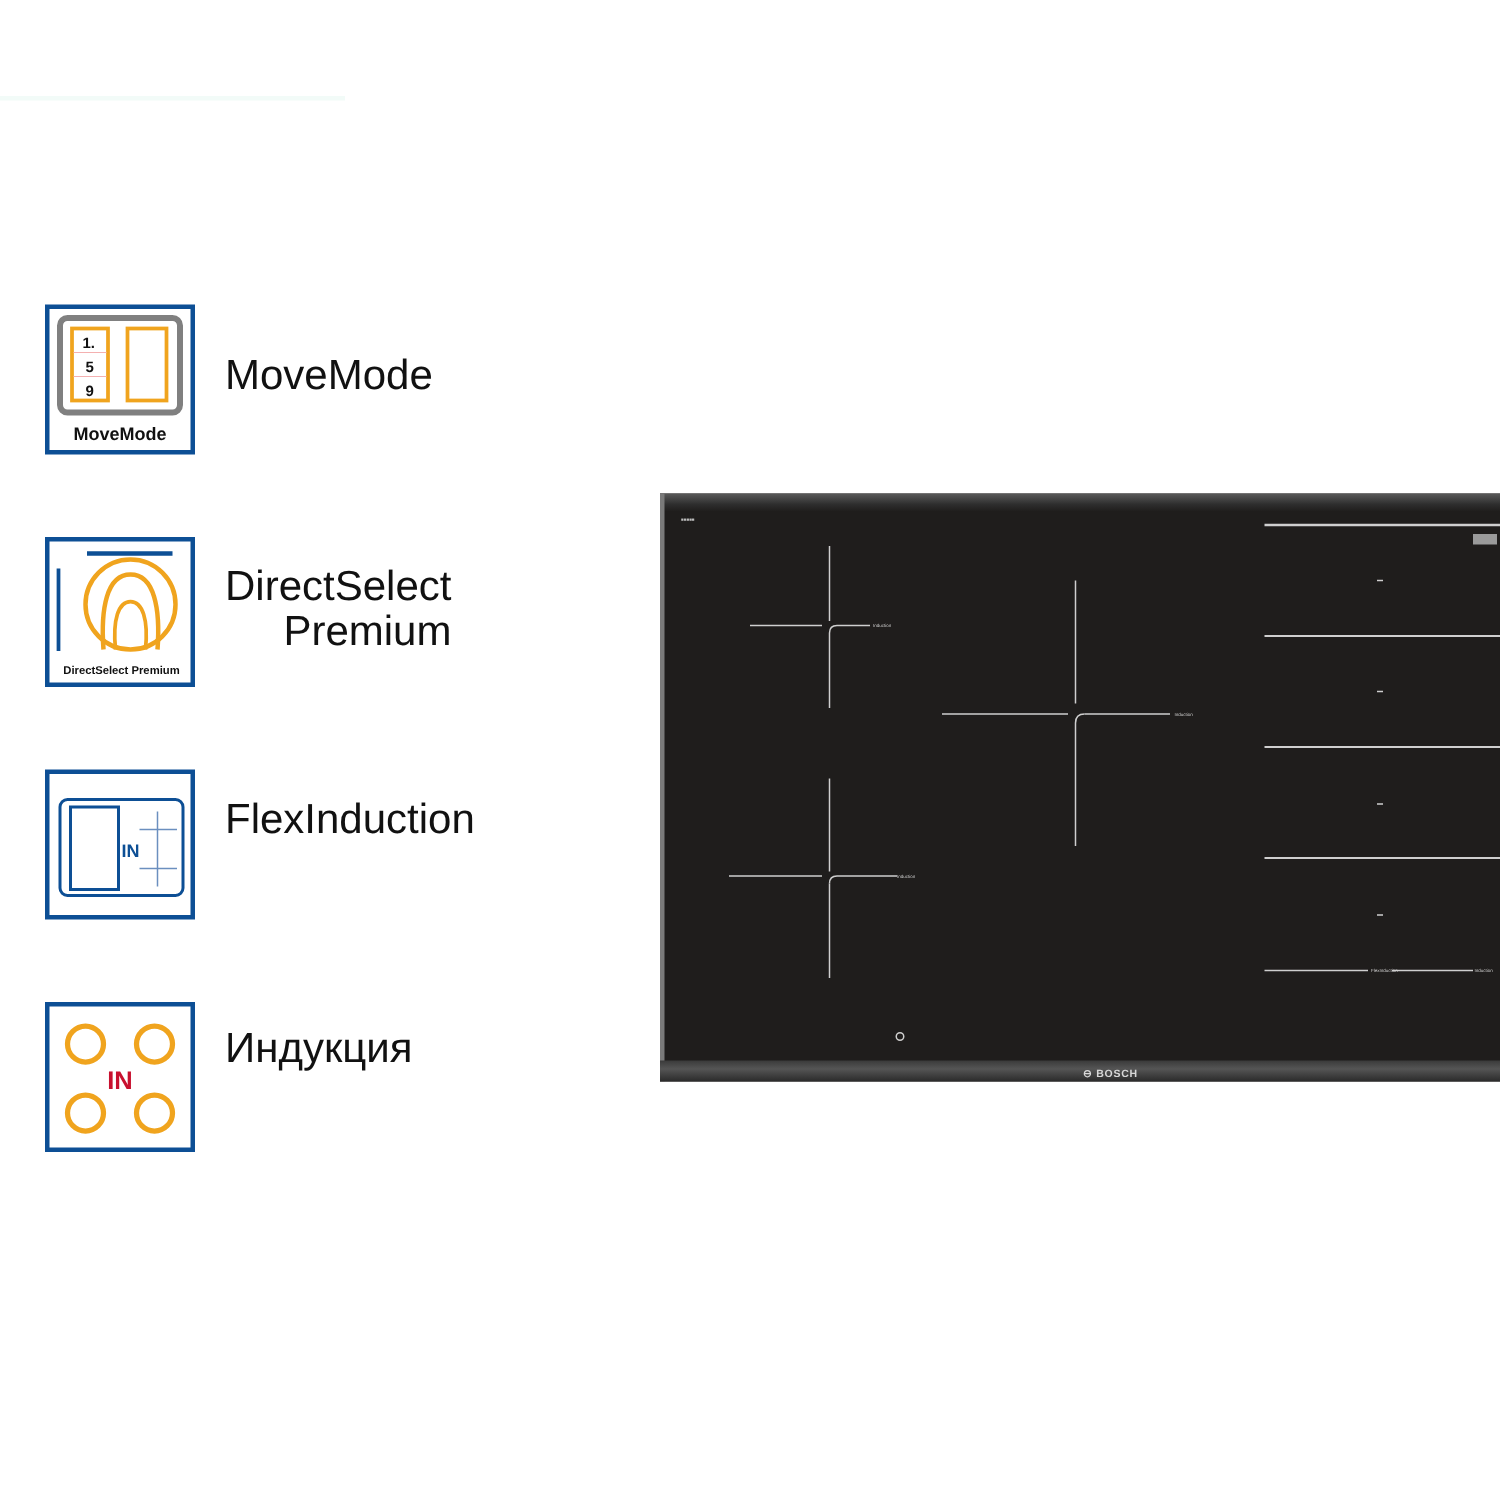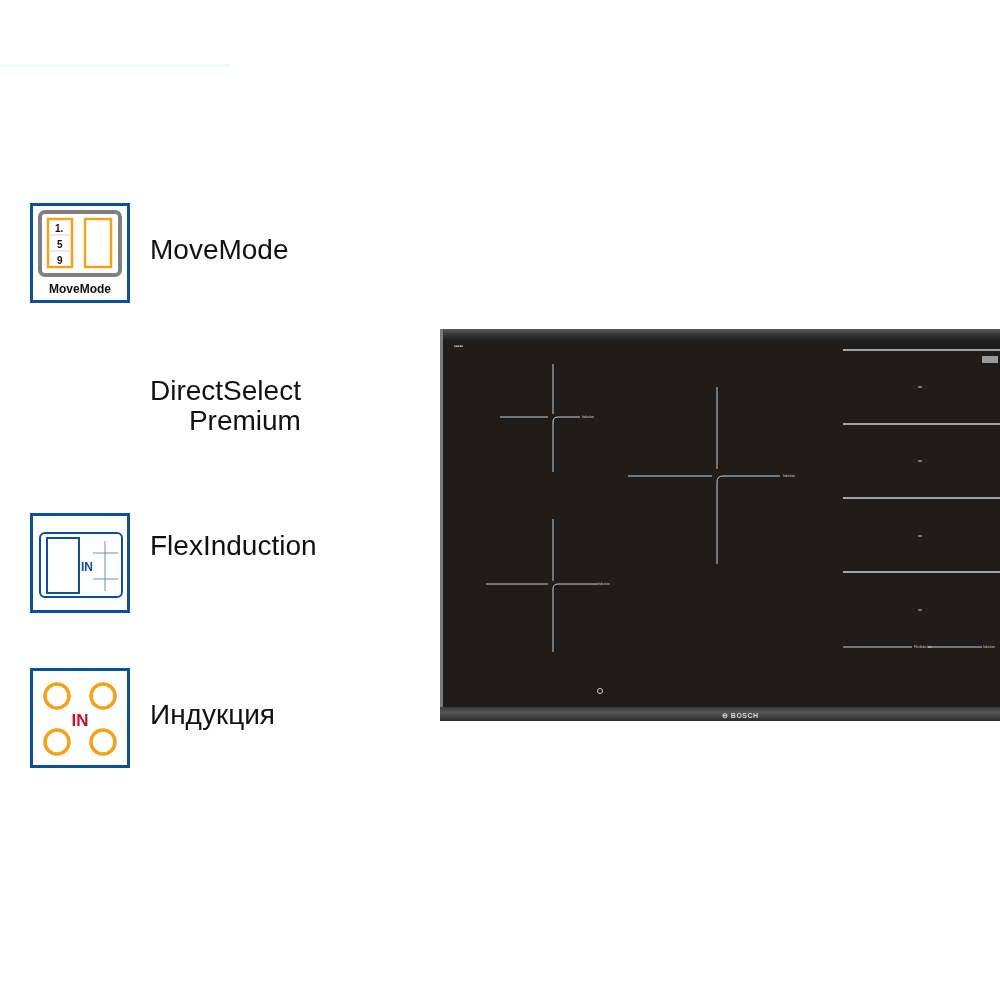--- a/index.html
+++ b/index.html
@@ -34,20 +34,30 @@
       <text x="24" y="58" font-size="10" font-weight="bold" fill="#111" font-family="Liberation Sans, sans-serif">9</text>
       <text x="47" y="87" text-anchor="middle" font-size="12" font-weight="bold" fill="#111" font-family="Liberation Sans, sans-serif">MoveMode</text>
     </svg>
   </div>
   <div class="feat-label" style="top:32px;">
     <div>MoveMode</div>
   </div>
 </div>
 
 <div class="feature" style="top:358px;">
+  <div class="icon-box">
+    <svg width="94" height="94" viewBox="0 0 94 94">
+      <line x1="25" y1="8" x2="82" y2="8" stroke="#0d4f95" stroke-width="3"></line>
+      <line x1="6" y1="18" x2="6" y2="73" stroke="#0d4f95" stroke-width="2.5"></line>
+      <circle cx="54" cy="42" r="30" fill="none" stroke="#f0a41e" stroke-width="3"></circle>
+      <path d="M36 72 C34 45 38 22 54 22 C70 22 74 45 72 72" fill="none" stroke="#f0a41e" stroke-width="3"></path>
+      <path d="M44 72 C42 52 46 40 54 40 C62 40 66 52 64 72" fill="none" stroke="#f0a41e" stroke-width="2.5"></path>
+      <text x="48" y="88" text-anchor="middle" font-size="7.5" font-weight="bold" fill="#111" font-family="Liberation Sans, sans-serif">DirectSelect Premium</text>
+    </svg>
+  </div>
   <div class="feat-label" style="top:18px;text-align:right;">
     <div>DirectSelect</div>
     <div>Premium</div>
   </div>
 </div>
 
 <div class="feature" style="top:513px;">
   <div class="icon-box">
     <svg width="94" height="94" viewBox="0 0 94 94">
       <rect x="7" y="17" width="82" height="64" rx="5" fill="none" stroke="#0d4f95" stroke-width="2"></rect>
@@ -66,21 +76,21 @@
 <div class="feature" style="top:668px;">
   <div class="icon-box">
     <svg width="94" height="94" viewBox="0 0 94 94">
       <circle cx="24" cy="25" r="12" fill="none" stroke="#f0a41e" stroke-width="3.5"></circle>
       <circle cx="70" cy="25" r="12" fill="none" stroke="#f0a41e" stroke-width="3.5"></circle>
       <circle cx="24" cy="71" r="12" fill="none" stroke="#f0a41e" stroke-width="3.5"></circle>
       <circle cx="70" cy="71" r="12" fill="none" stroke="#f0a41e" stroke-width="3.5"></circle>
       <text x="47" y="55" text-anchor="middle" font-size="17" font-weight="bold" fill="#c8102e" font-family="Liberation Sans, sans-serif">IN</text>
     </svg>
   </div>
-  <div class="feat-label" style="top:32px;">
+  <div class="feat-label" style="top:16px;">
     <div>Индукция</div>
   </div>
 </div>
 
 <div class="cooktop">
   <div class="ct-topbar"></div>
   <div class="ct-leftedge"></div>
   <div class="model">■■■■■</div>
   <svg width="560" height="392" style="position:absolute;left:0;top:0;">
     <g stroke="#cfcfcf" stroke-width="1" fill="none">

